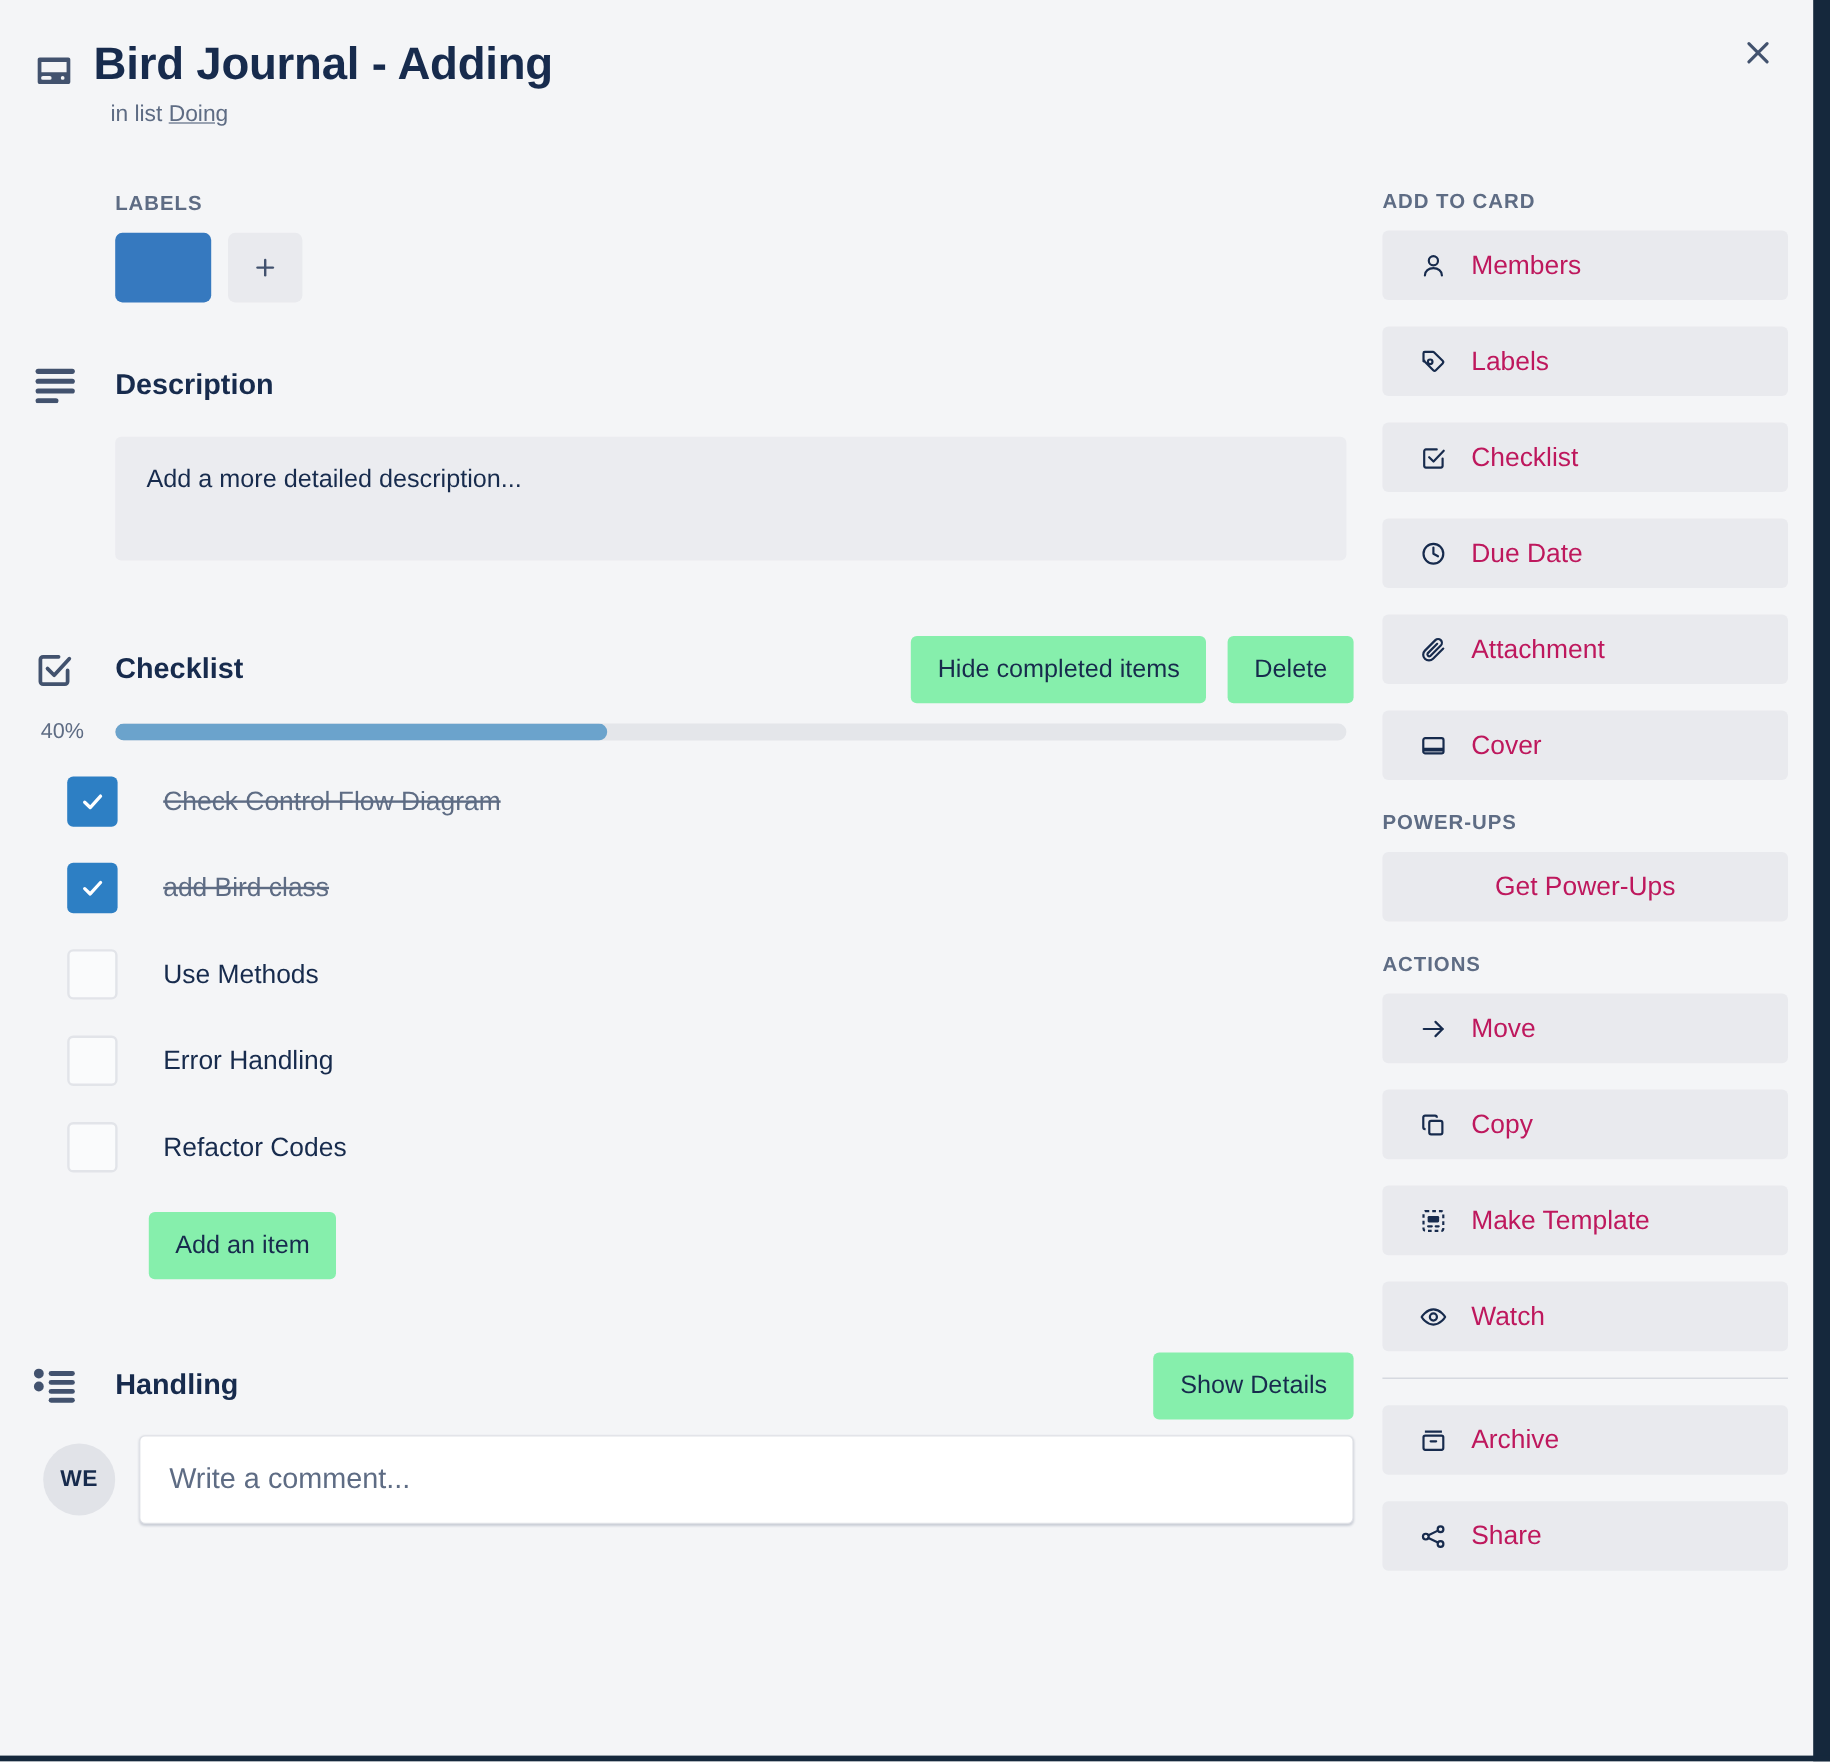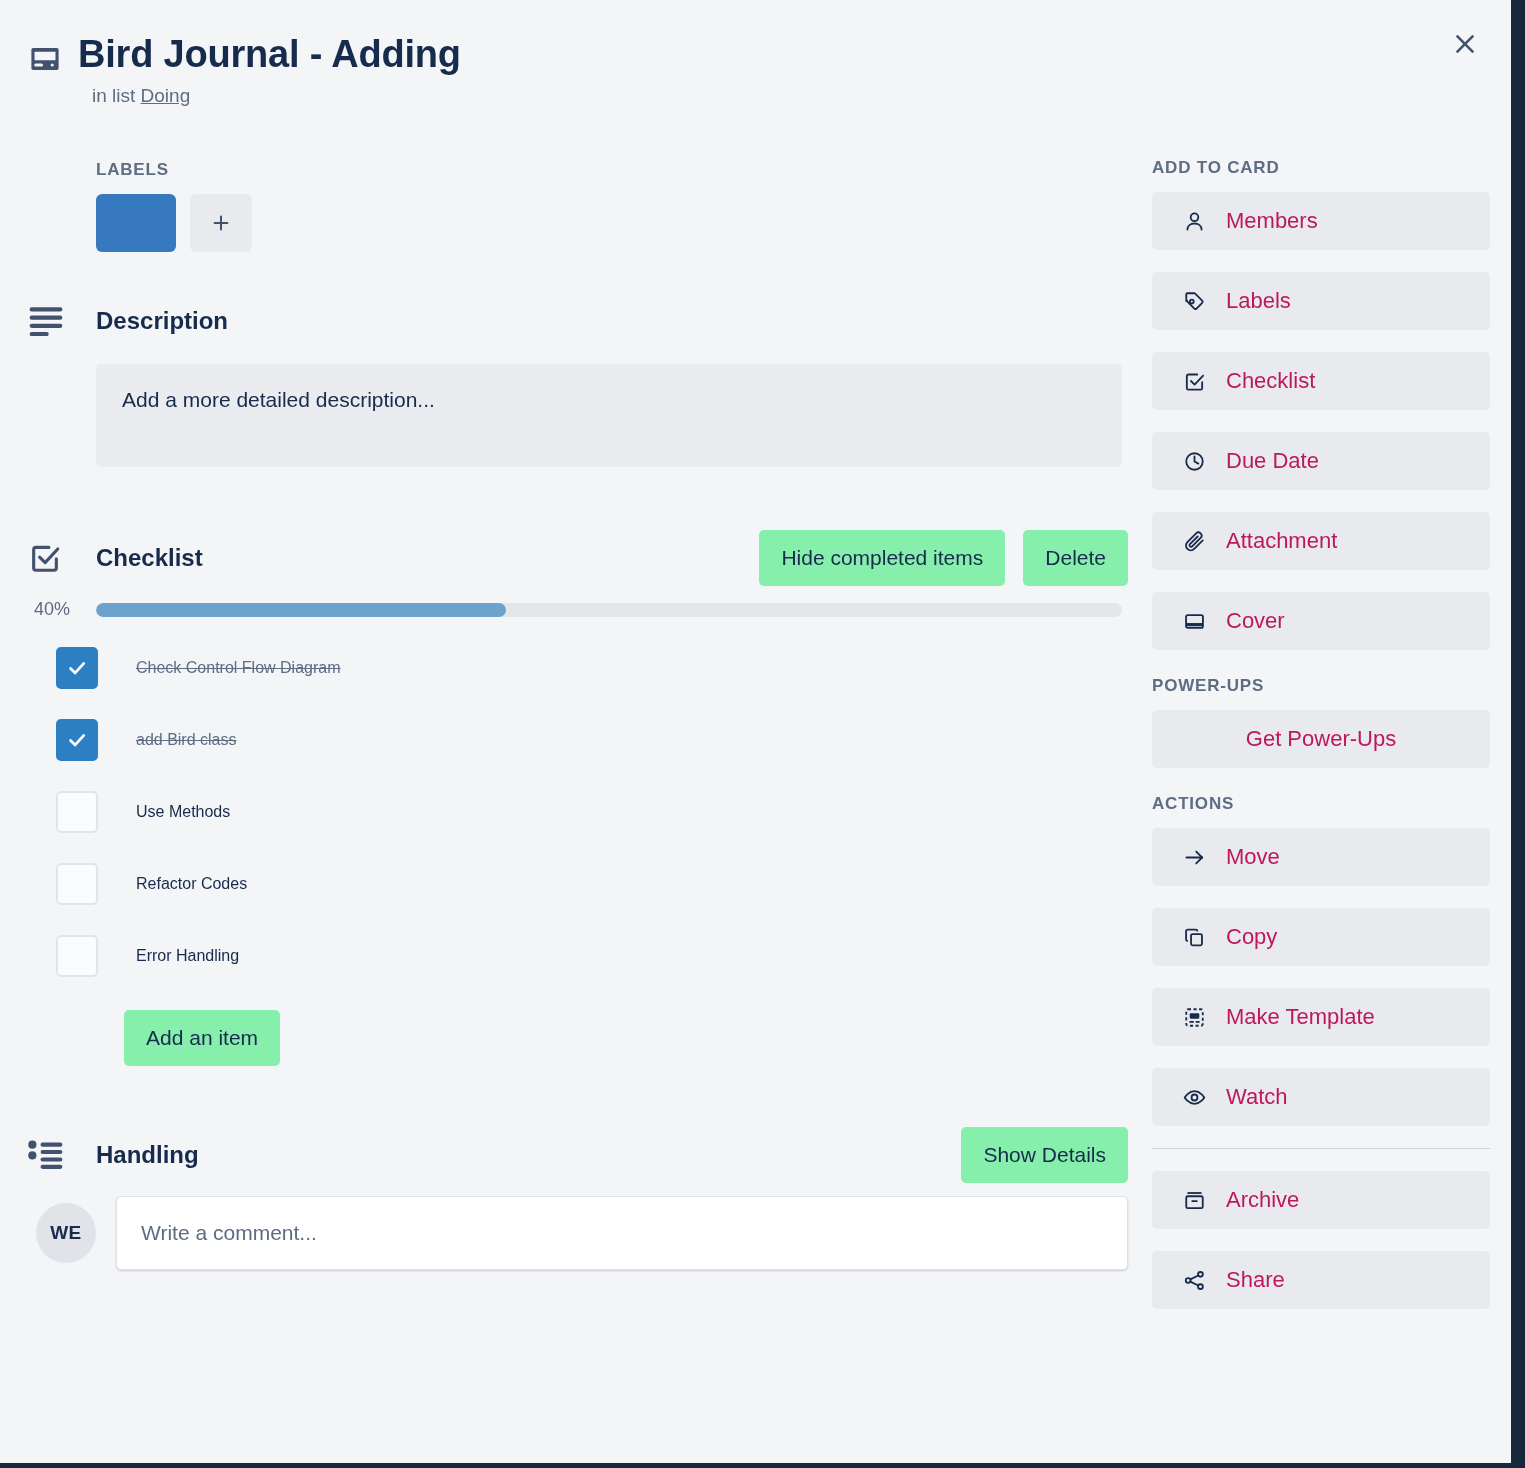--- a/index.html
+++ b/index.html
@@ -239,21 +239,21 @@
   }
   .check-box.unchecked {
     background: #fafbfc;
     border: 2px solid #e2e4e9;
   }
   .check-box.checked {
     background: #2d7fc4;
     border: none;
   }
   .check-label {
-    font-size: 16px;
+    font-size: 22px;
     color: #172b4d;
     cursor: pointer;
   }
   .check-label.done {
     text-decoration: line-through;
     color: #5e6c84;
   }
   #add-item-btn {
     margin-left: 96px;
     margin-top: 18px;
@@ -289,21 +289,21 @@
     margin-left: 8px;
   }
   #comment-input {
     flex: 1 1 auto;
     max-width: 1020px;
     height: 74px;
     background: #ffffff;
     border: 1px solid #dfe1e6;
     border-radius: 5px;
     padding: 0 24px;
-    font-size: 21px;
+    font-size: 24px;
     color: #172b4d;
     font-family: "Liberation Sans", sans-serif;
     box-shadow: 0 1px 2px rgba(9,30,66,0.18);
   }
   #comment-input::placeholder { color: #5e6c84; }
 
   
   #sidebar {
     position: absolute;
     top: 158px;
@@ -455,25 +455,25 @@
               </svg>
             </div>
             <span class="check-label done">add Bird class</span>
           </div>
           <div class="check-item">
             <div class="check-box unchecked"></div>
             <span class="check-label">Use Methods</span>
           </div>
           <div class="check-item">
             <div class="check-box unchecked"></div>
-            <span class="check-label">Refactor Codes</span>
+            <span class="check-label">Error Handling</span>
           </div>
           <div class="check-item">
             <div class="check-box unchecked"></div>
-            <span class="check-label">Error Handling</span>
+            <span class="check-label">Refactor Codes</span>
           </div>
         </div>
 
       <button class="gray-btn" id="add-item-btn">Add an item</button>
     </div>
 
     <div id="activity-section">
       <div class="section-head">
         <span class="section-gutter">
           <svg width="36" height="30" viewBox="0 0 26 22" fill="currentColor">

